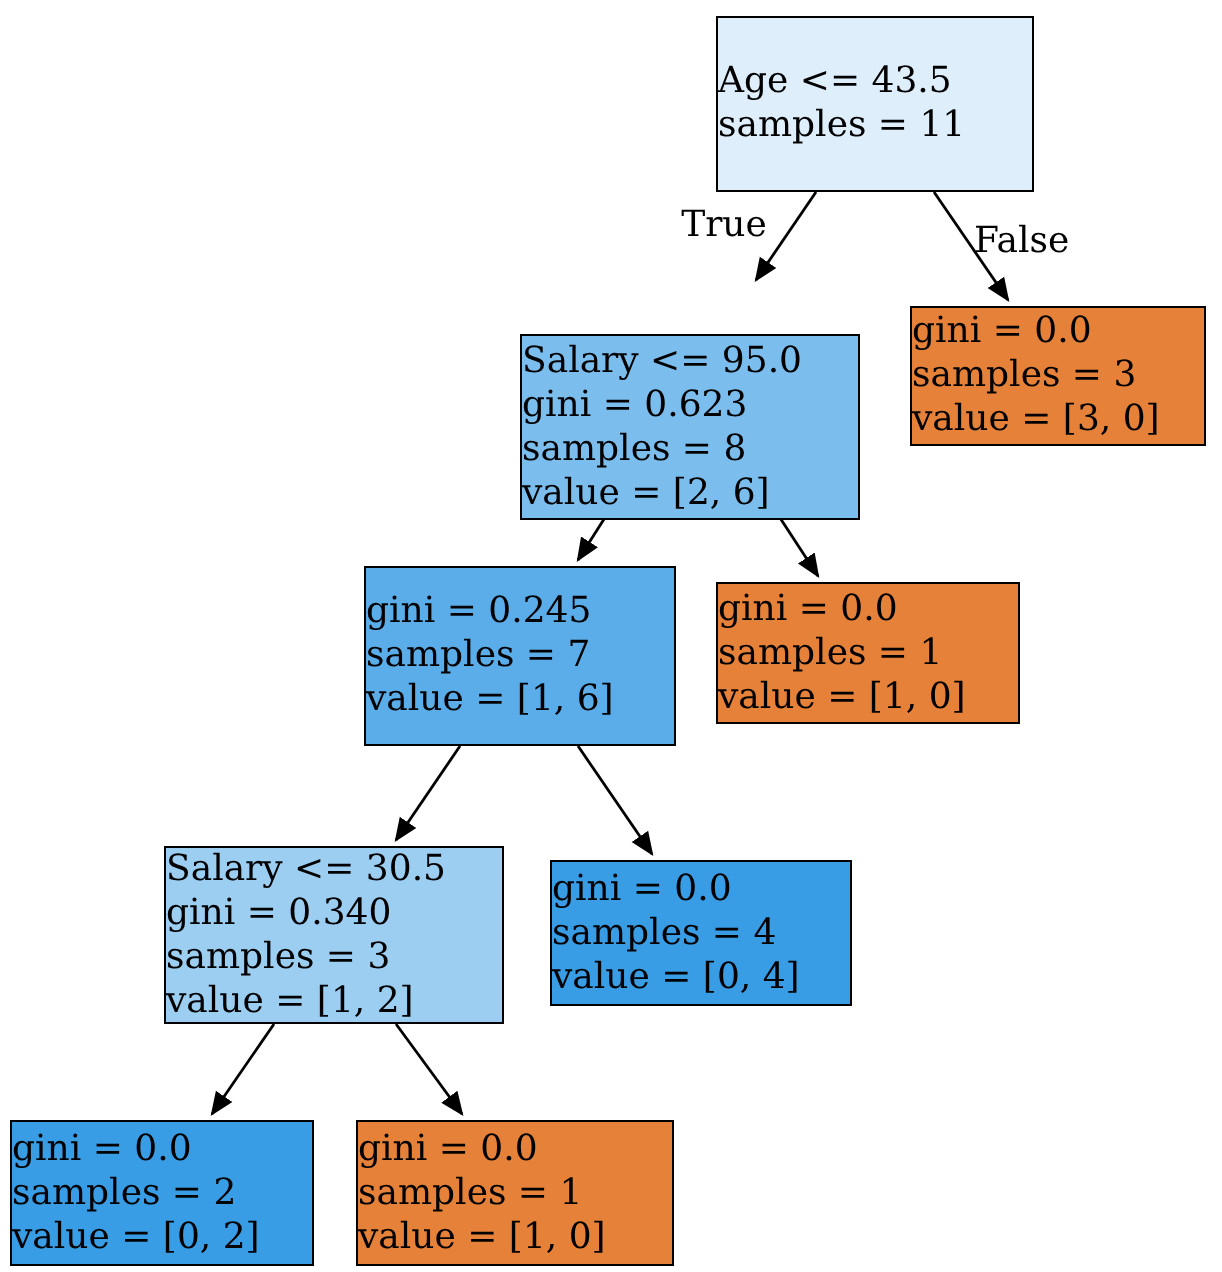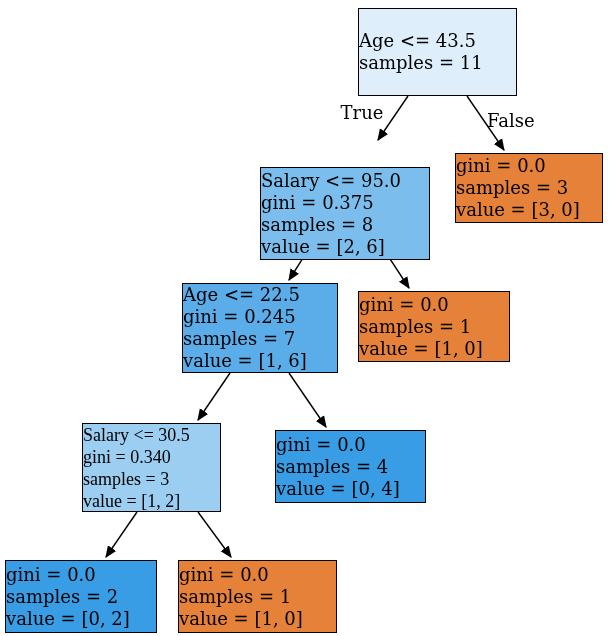--- a/index.html
+++ b/index.html
@@ -73,45 +73,44 @@
   <div class="edge-label right-anchored" style="left:333px; top:102px; width:58px;">True</div>
   <div class="edge-label" style="left:487px; top:110px;">False</div>
 
   <div class="node" style="left: 358px; top: 8px; width: 159px; height: 88px; background-color: rgb(222, 239, 251);">
     <div>Age &lt;= 43.5</div>
     <div>samples = 11</div>
   </div>
 
   <div class="node" style="left: 260px; top: 143px; width: 170px; height: 93px; background-color: rgb(123, 190, 237); margin-top: 24px;">
     <div>Salary &lt;= 95.0</div>
-    <div>gini = 0.375</div>
+    <div>gini = 0.623</div>
     <div>samples = 8</div>
     <div>value = [2, 6]</div>
   </div>
 
   <div class="node" style="left: 455px; top: 153px; width: 148px; height: 70px; background-color: rgb(229, 129, 57);">
     <div>gini = 0.0</div>
     <div>samples = 3</div>
     <div>value = [3, 0]</div>
   </div>
 
   <div class="node" style="left: 182px; top: 283px; width: 156px; height: 90px; background-color: rgb(90, 173, 233);">
-    <div>Age &lt;= 22.5</div>
     <div>gini = 0.245</div>
     <div>samples = 7</div>
     <div>value = [1, 6]</div>
   </div>
 
   <div class="node" style="left: 358px; top: 291px; width: 152px; height: 71px; background-color: rgb(229, 129, 57);">
     <div>gini = 0.0</div>
     <div>samples = 1</div>
     <div>value = [1, 0]</div>
   </div>
 
-  <div class="node" style="left: 82px; top: 423px; width: 139px; height: 89px; background-color: rgb(156, 206, 242); font-family: Liberation Serif, serif;">
+  <div class="node" style="left: 82px; top: 423px; width: 170px; height: 89px; background-color: rgb(156, 206, 242);">
     <div>Salary &lt;= 30.5</div>
     <div>gini = 0.340</div>
     <div>samples = 3</div>
     <div>value = [1, 2]</div>
   </div>
 
   <div class="node" style="left: 275px; top: 430px; width: 151px; height: 73px; background-color: rgb(57, 157, 229);">
     <div>gini = 0.0</div>
     <div>samples = 4</div>
     <div>value = [0, 4]</div>

